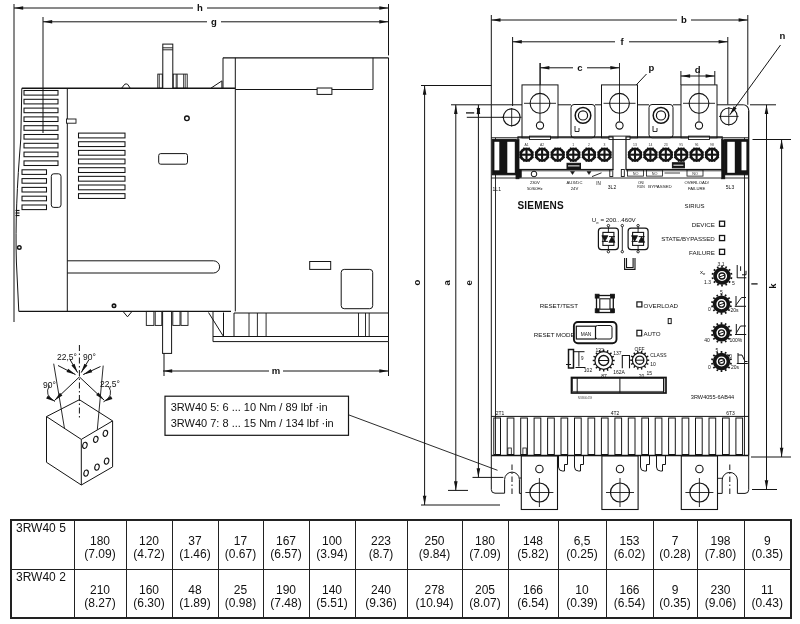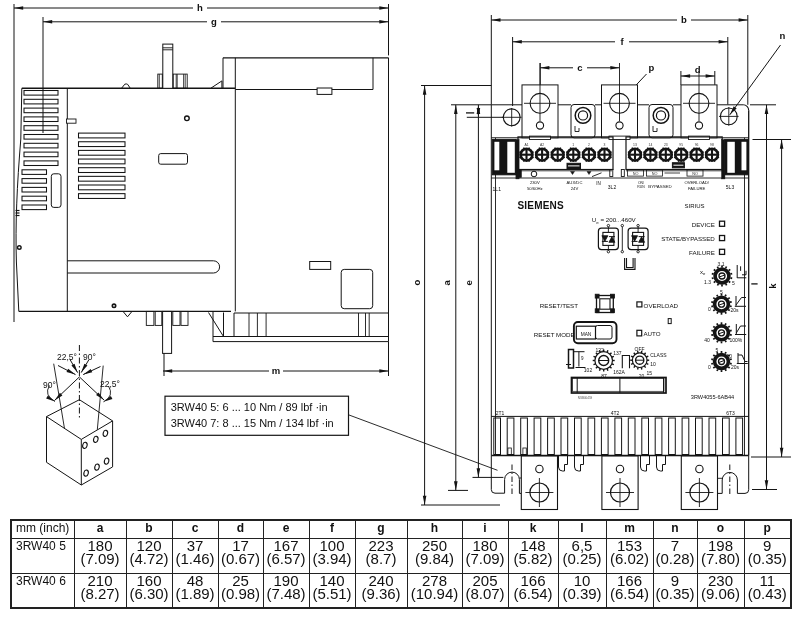--- a/index.html
+++ b/index.html
@@ -2,21 +2,21 @@
 <html><head><meta charset="utf-8">
 <style>
 html,body{margin:0;padding:0;background:#fff;width:800px;height:624px;overflow:hidden}
 body{font-family:"Liberation Sans",sans-serif}
 #tb{position:absolute;left:10px;top:519px}
 table{border-collapse:collapse;table-layout:fixed;width:780px;font-family:"Liberation Sans",sans-serif}
 td,th{border:1px solid #222;padding:0;margin:0;text-align:center;vertical-align:top;font-size:12px;color:#111;overflow:hidden}
 table{border:2px solid #222}
 .hd{height:18px;font-weight:bold;vertical-align:middle}
 .lbl{text-align:left;padding-left:4px;font-weight:normal}
-.d{font-size:15px;line-height:13px;padding-top:0}
+.d{font-size:12px;line-height:13px;padding-top:14px}
 tr.r1 td{height:34px}
 tr.r2 td{height:33px}
 </style></head><body>
 <svg width="800" height="624" viewBox="0 0 800 624" style="position:absolute;left:0;top:0" stroke="#141414" fill="none" stroke-linecap="butt">
 <defs>
       <marker id="ar" viewBox="0 0 10 6" refX="9.6" refY="3" markerWidth="10" markerHeight="6" orient="auto-start-reverse" markerUnits="userSpaceOnUse">
         <path d="M0.4,1.2 L9.6,3 L0.4,4.8 z" fill="#141414" stroke="none"></path>
       </marker>
     </defs>
 <line x1="14" y1="8" x2="388.5" y2="8" stroke-width="1" marker-start="url(#ar)" marker-end="url(#ar)"></line>
@@ -679,58 +679,40 @@
         <col style="width:55px">
         <col style="width:46px">
         <col style="width:50px">
         <col style="width:48px">
         <col style="width:47px">
         <col style="width:44px">
         <col style="width:47px">
         <col style="width:47px">
       </colgroup>
       <tbody>
-        <tr class="hd">
-          <td class="lbl" style="font-weight:normal">mm (inch)</td>
-          <td>a</td>
-          <td>b</td>
-          <td>c</td>
-          <td>d</td>
-          <td>e</td>
-          <td>f</td>
-          <td>g</td>
-          <td>h</td>
-          <td>i</td>
-          <td>k</td>
-          <td>l</td>
-          <td>m</td>
-          <td>n</td>
-          <td>o</td>
-          <td>p</td>
-        </tr>
         <tr class="r1">
           <td class="lbl">3RW40 5</td>
           <td class="d">180<br>(7.09)</td>
           <td class="d">120<br>(4.72)</td>
           <td class="d">37<br>(1.46)</td>
           <td class="d">17<br>(0.67)</td>
           <td class="d">167<br>(6.57)</td>
           <td class="d">100<br>(3.94)</td>
           <td class="d">223<br>(8.7)</td>
           <td class="d">250<br>(9.84)</td>
           <td class="d">180<br>(7.09)</td>
           <td class="d">148<br>(5.82)</td>
           <td class="d">6,5<br>(0.25)</td>
           <td class="d">153<br>(6.02)</td>
           <td class="d">7<br>(0.28)</td>
           <td class="d">198<br>(7.80)</td>
           <td class="d">9<br>(0.35)</td>
         </tr>
         <tr class="r2">
-          <td class="lbl">3RW40 6</td>
+          <td class="lbl">3RW40 2</td>
           <td class="d">210<br>(8.27)</td>
           <td class="d">160<br>(6.30)</td>
           <td class="d">48<br>(1.89)</td>
           <td class="d">25<br>(0.98)</td>
           <td class="d">190<br>(7.48)</td>
           <td class="d">140<br>(5.51)</td>
           <td class="d">240<br>(9.36)</td>
           <td class="d">278<br>(10.94)</td>
           <td class="d">205<br>(8.07)</td>
           <td class="d">166<br>(6.54)</td>

